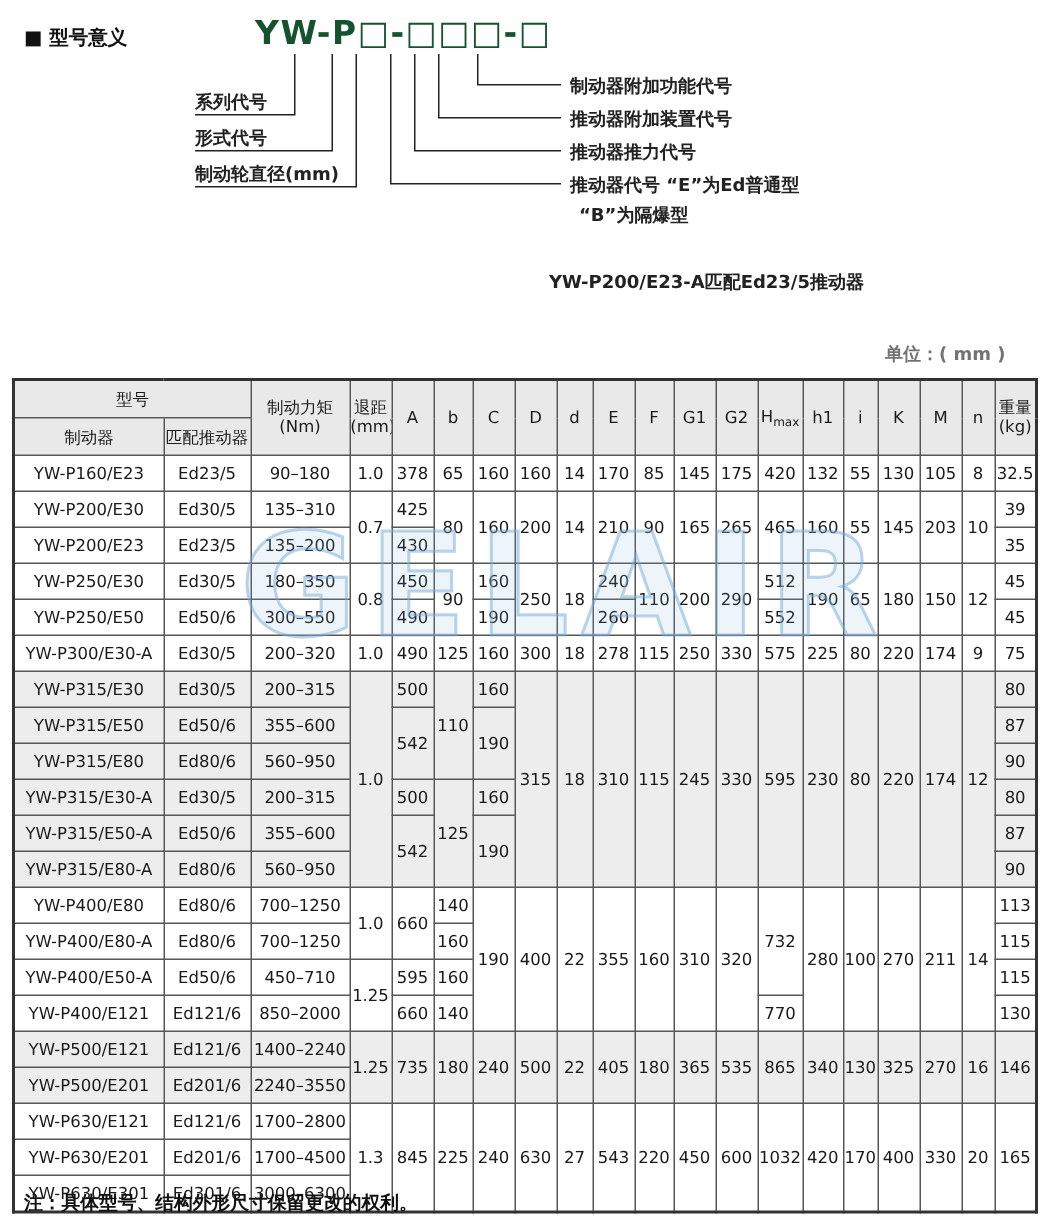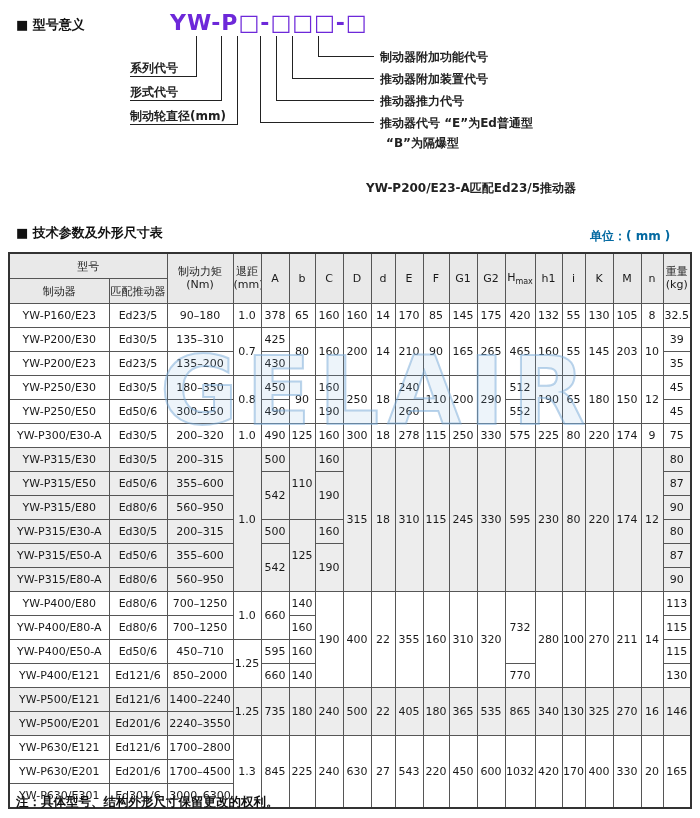--- a/index.html
+++ b/index.html
@@ -1,26 +1,26 @@
 <!DOCTYPE html>
 <html><head>
 <meta charset="utf-8">
 <style>
   html,body{margin:0;padding:0;background:#fff;}
   .page{position:relative;width:700px;height:818px;background:#ffffff;
         font-family:"DejaVu Sans",sans-serif;color:#1a1a1a;overflow:hidden;}
   .sec-title{position:absolute;font-size:13px;font-weight:700;color:#111;white-space:nowrap;}
   .code{position:absolute;left:170px;top:10px;font-size:22px;font-weight:700;
-        letter-spacing:1px;color:#6d28d9;white-space:nowrap;}
+        letter-spacing:1px;color:#14532d;white-space:nowrap;}
   .dline{position:absolute;background:#222;}
   .hline{height:1px;}
   .vline{width:1px;}
   .dlabel{position:absolute;font-size:12px;font-weight:700;color:#222;white-space:nowrap;}
   .example{position:absolute;font-size:12px;font-weight:700;color:#222;white-space:nowrap;}
-  .unit{position:absolute;font-size:12px;font-weight:700;color:#0369a1;white-space:nowrap;}
+  .unit{position:absolute;font-size:12px;font-weight:700;color:#737373;white-space:nowrap;}
   .tblwrap{position:absolute;left:8px;top:252px;}
   table{border-collapse:collapse;table-layout:fixed;width:684px;border:2px solid #333;}
   td{border:1px solid #565656;text-align:center;vertical-align:middle;font-size:11px;
      padding:0;white-space:nowrap;overflow:hidden;height:23px;background:#fff;color:#1a1a1a;}
   tr.th td{background:#e9e9e9;height:24px;text-align:center;}
   tr.shade td{background:#ededed;}
   .two{line-height:1.1;}
   sub{font-size:8px;}
   .note{position:absolute;left:16px;top:794px;font-size:12.5px;font-weight:700;color:#111;white-space:nowrap;}
   .watermark{position:absolute;left:160px;top:336px;font-size:95px;font-weight:700;
@@ -55,21 +55,20 @@
   <div class="dlabel" style="left:130px;top:60px;">系列代号</div>
   <div class="dlabel" style="left:130px;top:84px;">形式代号</div>
   <div class="dlabel" style="left:130px;top:108px;">制动轮直径(mm)</div>
   <div class="dlabel" style="left:380px;top:49px;">制动器附加功能代号</div>
   <div class="dlabel" style="left:380px;top:71px;">推动器附加装置代号</div>
   <div class="dlabel" style="left:380px;top:93px;">推动器推力代号</div>
   <div class="dlabel" style="left:380px;top:115px;">推动器代号 “E”为Ed普通型</div>
   <div class="dlabel" style="left:386px;top:135px;">“B”为隔爆型</div>
   <div class="example" style="left:366px;top:180px;">YW-P200/E23-A匹配Ed23/5推动器</div>
 
-  <div class="sec-title" style="left:16px;top:224px;">■ 技术参数及外形尺寸表</div>
   <div class="unit" style="left:590px;top:228px;">单位：( mm )</div>
 
   <div class="watermark">GELAIR</div>
 
   <div class="tblwrap">
   <table>
     <colgroup>
       <col style="width:100px">
           <col style="width:58px">
           <col style="width:66px">

